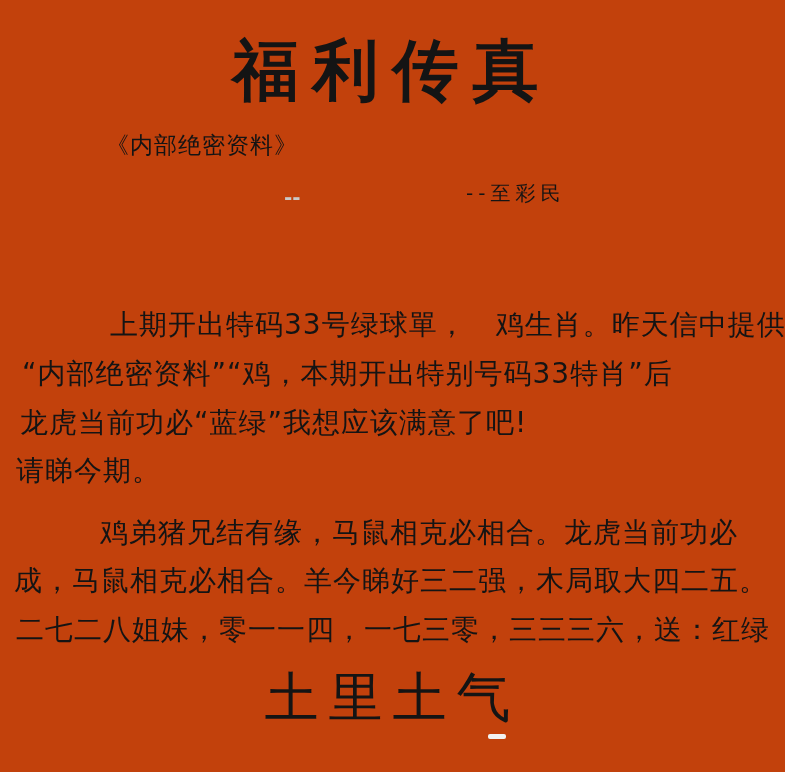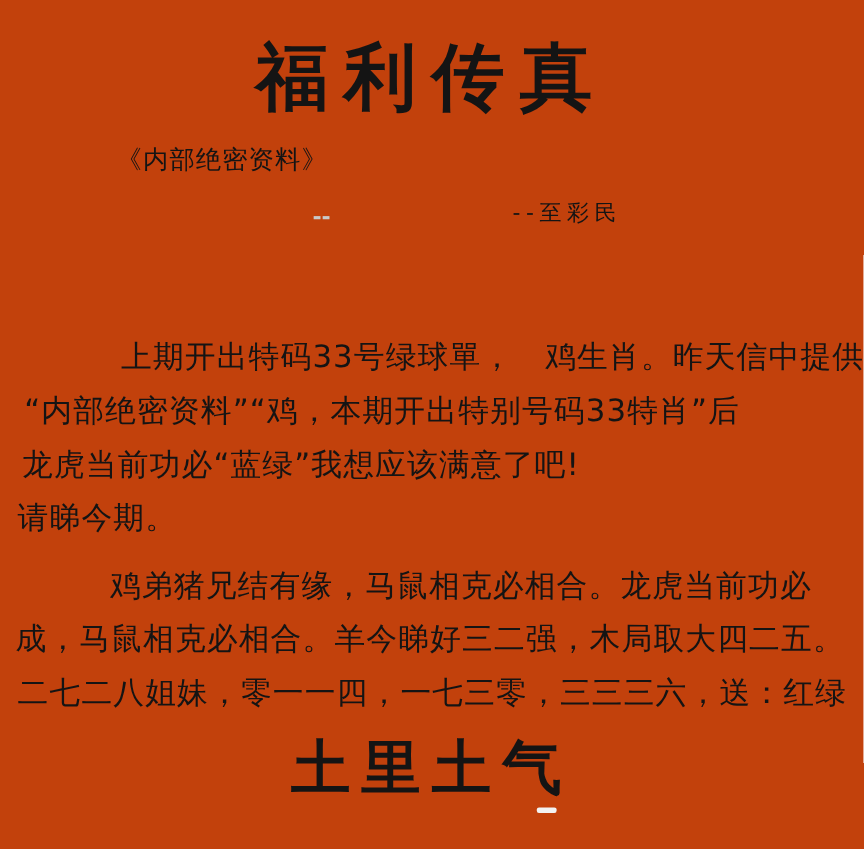--- a/index.html
+++ b/index.html
@@ -40,21 +40,21 @@
   .p1l4 { left: 16px;  top: 452px; }
   .p2l1 { left: 100px; top: 514px; }
   .p2l2 { left: 14px;  top: 562px; }
   .p2l3 { left: 16px;  top: 611px; }
 
   .footer-phrase {
     left: 0; top: 662px; width: 785px;
     text-align: center;
     font-size: 54px;
     letter-spacing: 10px;
-    font-weight: bold;
+    font-weight: normal;
   }
   .smudge {
     position: absolute;
     left: 488px; top: 734px;
     width: 18px; height: 5px;
     background: #f2f2f2;
     border-radius: 2px;
   }
 </style>
 </head>

